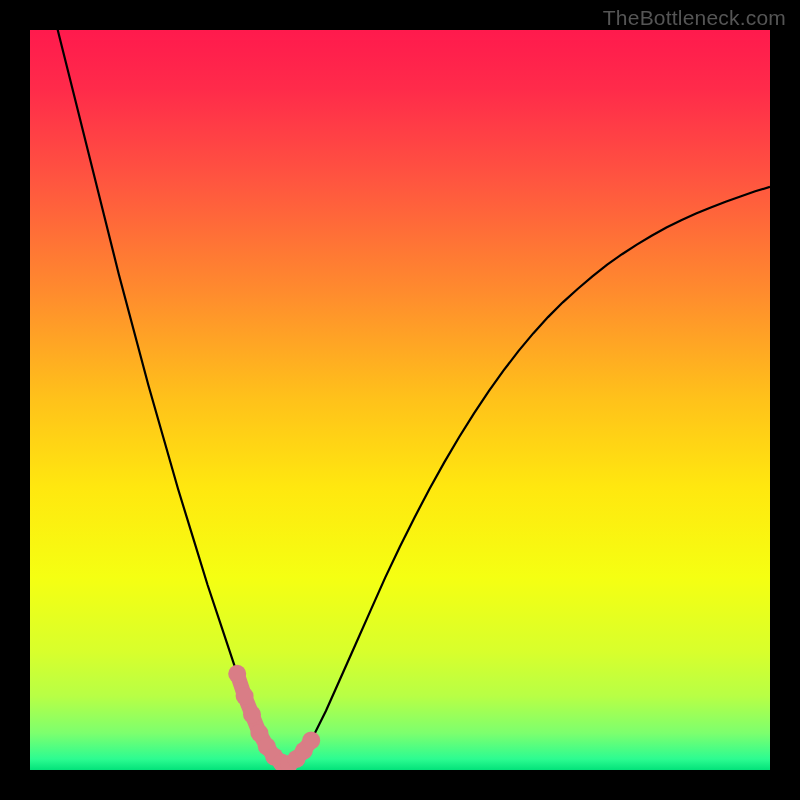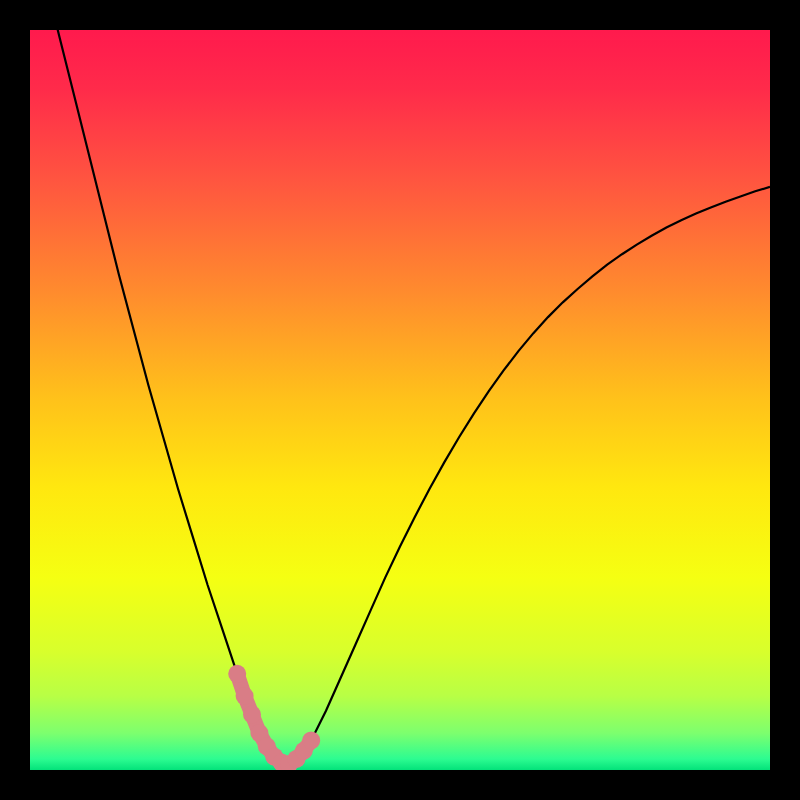--- a/index.html
+++ b/index.html
@@ -86,13 +86,14 @@
           <circle cx="236.80" cy="716.32" r="9" fill="#d97d86"></circle>
           <circle cx="244.20" cy="726.68" r="9" fill="#d97d86"></circle>
           <circle cx="251.60" cy="732.60" r="9" fill="#d97d86"></circle>
           <circle cx="259.00" cy="734.08" r="9" fill="#d97d86"></circle>
           <circle cx="266.40" cy="728.90" r="9" fill="#d97d86"></circle>
           <circle cx="273.80" cy="720.76" r="9" fill="#d97d86"></circle>
           <circle cx="281.20" cy="710.40" r="9" fill="#d97d86"></circle>
         </g>
     </svg>
   </div>
+  <div class="watermark">TheBottleneck.com</div>
 </div>
 
 </body></html>

